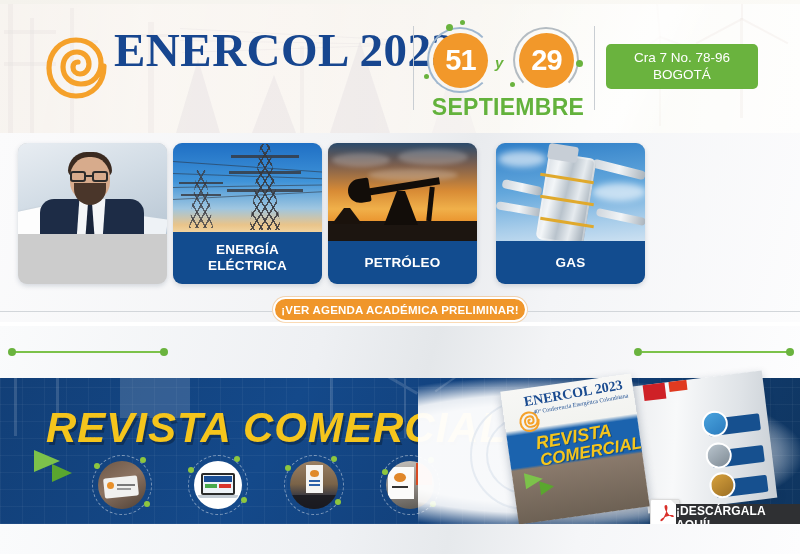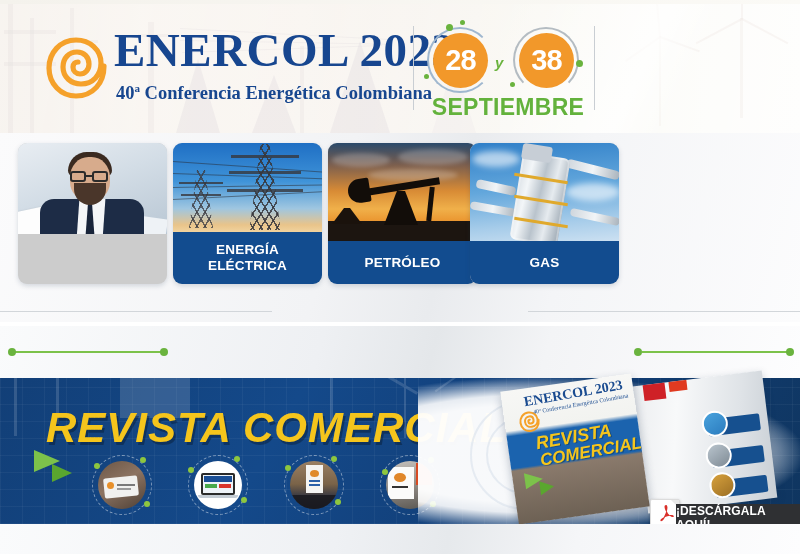--- a/index.html
+++ b/index.html
@@ -352,45 +352,45 @@
     <div class="hdr-glow"></div>
 
     <div class="logo-spiral">
       <svg viewBox="0 0 66 66" width="66" height="66">
         <path d="M60 33c0 17-11 30-28 30C17 63 5 51 5 35 5 20 16 7 32 7c14 0 25 10 25 23 0 12-8 21-20 21-10 0-18-7-18-17 0-9 6-15 14-15 7 0 12 5 12 12 0 6-4 10-9 10-4 0-7-3-7-7 0-3 2-5 5-5" fill="none" stroke="#f5a12a" stroke-width="5.2" stroke-linecap="round"></path>
       </svg>
     </div>
 
     <div class="brand">
       <div class="brand-title">ENERCOL 2023</div>
-      <div class="brand-sub">
-        <span>40</span><sup>a</sup>
-        <span>Conferencia Energética Colombiana</span>
-      </div>
     </div>
 
     <div class="vdiv" style="left:413px;top:26px;height:84px;"></div>
 
     <div class="dates">
       <div class="circ-ring r1"></div>
       <div class="circ-ring r2"></div>
       <div class="dot-accent" style="left:22px;top:2px;"></div>
       <div class="dot-accent" style="left:36px;top:-2px;width:5px;height:5px;"></div>
       <div class="dot-accent" style="left:0px;top:52px;width:5px;height:5px;"></div>
       <div class="dot-accent" style="left:152px;top:38px;"></div>
       <div class="dot-accent" style="left:86px;top:60px;width:5px;height:5px;"></div>
-      <div class="date-circle d1">28</div>
+      <div class="date-circle d1">51</div>
       <div class="date-y">y</div>
-      <div class="date-circle d2">38</div>
+      <div class="date-circle d2">29</div>
       <div class="date-month">SEPTIEMBRE</div>
     </div>
 
     <div class="vdiv" style="left:594px;top:26px;height:84px;"></div>
 
     <div class="venue">
+      <div class="venue-box">
+        <div>Cra 7 No. 78-96</div>
+        <div>BOGOTÁ</div>
+      </div>
     </div>
   </div>
 
   <div class="cards-wrap">
 
     <div class="card" style="left:18px;">
       <div class="card-photo h-tall">
         <div class="ph ph-man">
           <div class="paper"></div>
             <div class="paper2"></div>
@@ -441,21 +441,21 @@
           <div class="pyl-arm" style="left:56px;bottom:60px;width:72px;height:3px;"></div>
           <div class="pyl-arm" style="left:54px;bottom:42px;width:76px;height:3px;"></div>
         </div>
       </div>
       <div class="card-label tall">
         <span>ENERGÍA</span>
         <span>ELÉCTRICA</span>
       </div>
     </div>
 
-    <div class="card" style="left:470px;">
+    <div class="card" style="left:496px;">
       <div class="card-photo">
         <div class="ph ph-gas">
           <div class="cloudw" style="left:2px;top:8px;width:48px;height:16px;"></div>
           <div class="cloudw" style="left:96px;top:40px;width:54px;height:18px;"></div>
           <div class="pipe" style="left:6px;top:40px;width:40px;height:9px;transform:rotate(12deg);"></div>
           <div class="pipe" style="left:0px;top:62px;width:46px;height:8px;transform:rotate(10deg);"></div>
           <div class="pipe" style="left:96px;top:22px;width:54px;height:9px;transform:rotate(14deg);"></div>
           <div class="pipe" style="left:100px;top:70px;width:50px;height:8px;transform:rotate(12deg);"></div>
           <div class="vessel"></div>
           <div class="top"></div>
@@ -468,20 +468,21 @@
         <span>GAS</span>
       </div>
     </div>
 
   </div>
 
   <div class="agenda-row">
     <div class="agenda-line" style="left:0px;width:272px;"></div>
     <div class="agenda-line" style="left:528px;width:272px;"></div>
   </div>
+  <div class="agenda-btn">¡VER AGENDA ACADÉMICA PRELIMINAR!</div>
 
   <div class="vinc-band">
     <div class="vinc-line" style="left:14px;width:150px;"></div>
     <div class="vinc-dot" style="left:8px;"></div>
     <div class="vinc-dot" style="left:160px;"></div>
     <div class="vinc-dot" style="left:634px;"></div>
     <div class="vinc-line" style="left:642px;width:148px;"></div>
     <div class="vinc-dot" style="left:786px;"></div>
   </div>
 

